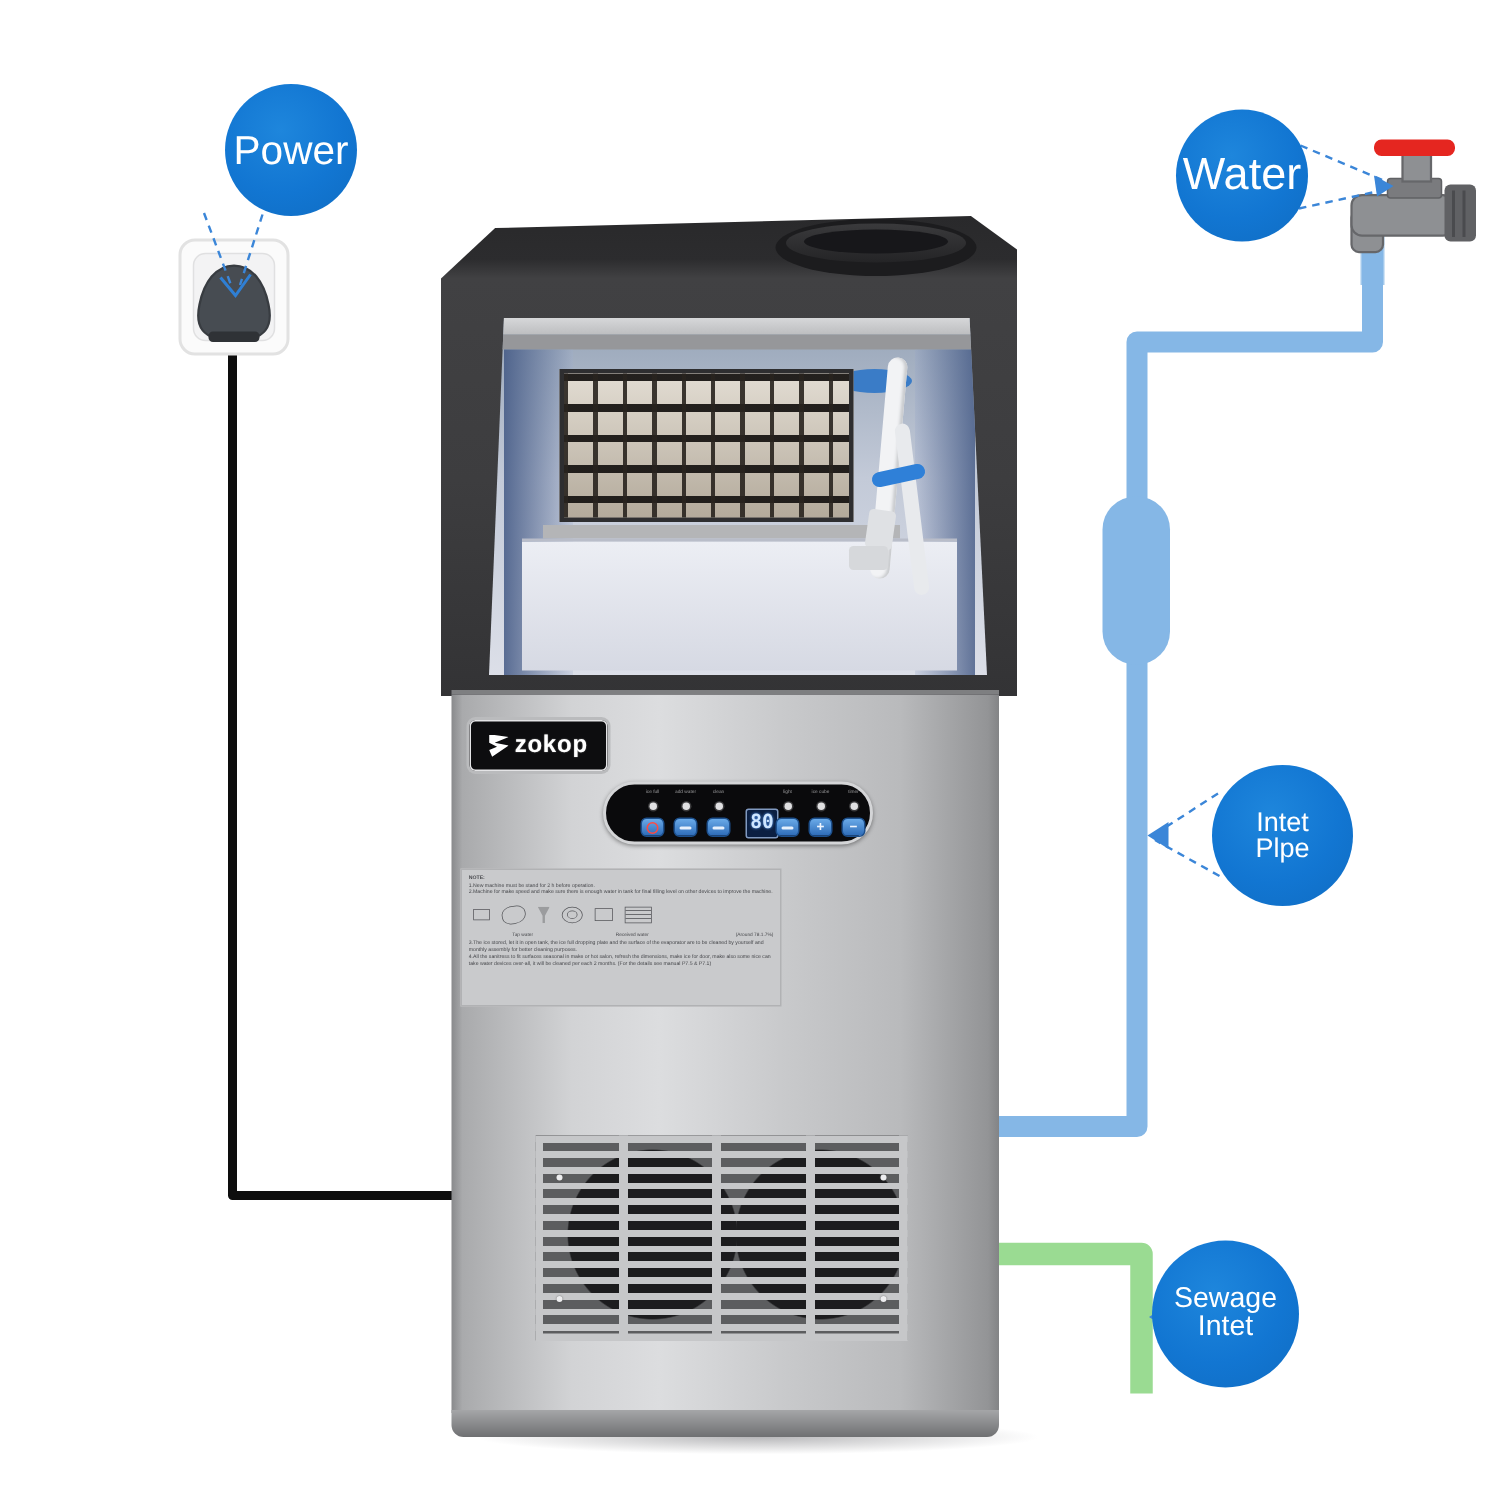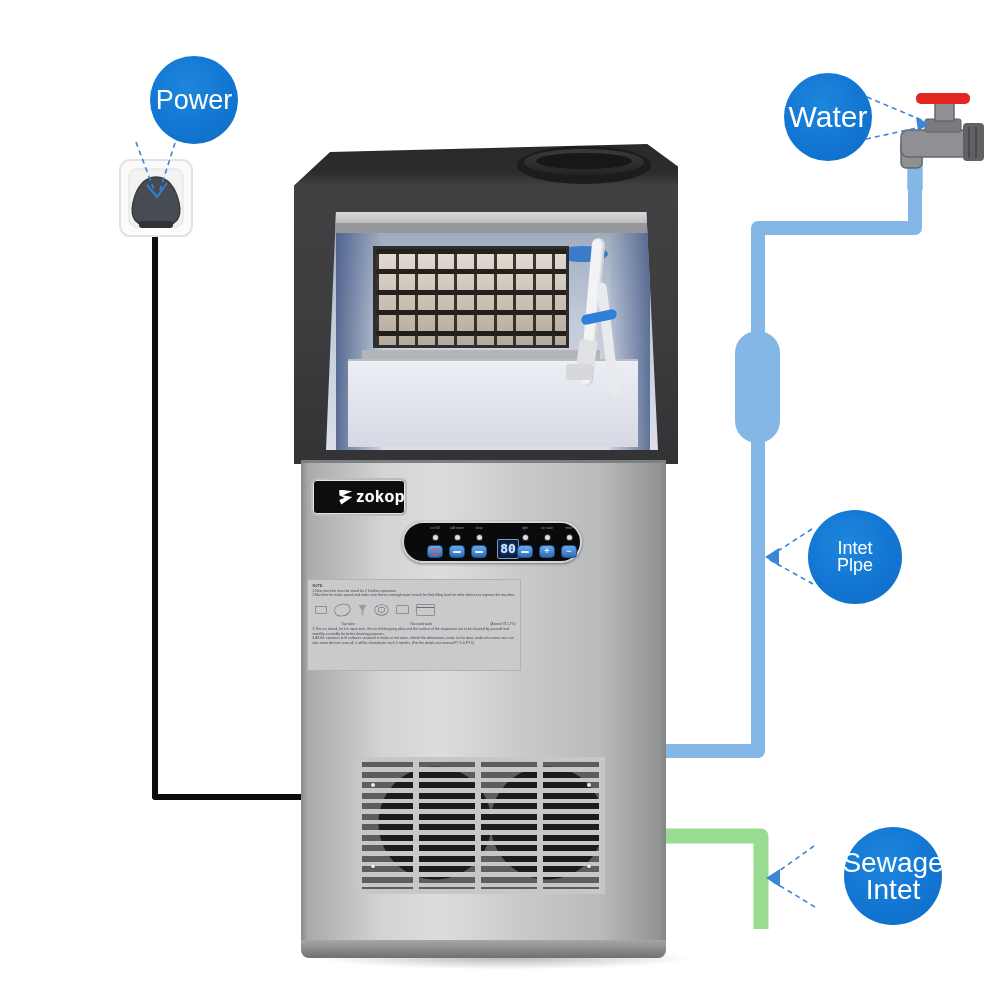--- a/index.html
+++ b/index.html
@@ -9,21 +9,21 @@
 
   
   .callout{position:absolute;border-radius:50%;z-index:30;
     background:radial-gradient(circle at 42% 35%, #1e86dc 0%, #1276d2 55%, #0f6cc2 100%);
     display:flex;flex-direction:column;align-items:center;justify-content:center;
     color:#fff;text-align:center;}
   .callout span{display:block;}
   .c-power{left:111px;top:56px;width:88px;height:88px;font-size:27px;margin-left:39px;}
   .c-water{left:784px;top:73px;width:88px;height:88px;font-size:30px;}
   .c-inlet{left:808px;top:510px;width:94px;height:94px;font-size:18px;line-height:.95;}
-  .c-sewage{left:844px;top:827px;width:98px;height:98px;font-size:28px;line-height:.98;align-items:center;}
+  .c-sewage{left:768px;top:827px;width:98px;height:98px;font-size:19px;line-height:.98;align-items:center;}
 
   
   svg.gfx{position:absolute;left:0;top:0;z-index:10;}
 
   
   .shadow-ground{left:310px;top:946px;width:390px;height:24px;z-index:5;
     background:radial-gradient(ellipse at 50% 50%, rgba(95,95,100,.45) 0%, rgba(255,255,255,0) 68%);}
   .machine-top{left:294px;top:144px;width:384px;height:320px;z-index:20;
     clip-path:polygon(9.4% 2.5%, 92% 0%, 100% 7%, 100% 100%, 0% 100%, 0% 13%);
     background:linear-gradient(180deg,#29292b 0%,#2c2c2e 9%,#414143 13%,#3d3d3f 55%,#333335 100%);}
@@ -57,21 +57,21 @@
     background:linear-gradient(180deg,#3a3a3c,#242426);}
   .cap-dish{left:536px;top:153px;width:96px;height:16px;border-radius:50%;background:#17171a;z-index:24;}
 
   .machine-body{left:301px;top:460px;width:365px;height:482px;z-index:20;border-top:3px solid #7e7f81;box-sizing:border-box;
     background:linear-gradient(90deg,#898a8c 0%,#a9aaac 2%,#d2d3d5 22%,#dcdddf 38%,#c9cacc 60%,#b9babc 82%,#939496 98%,#838486 100%);}
   .base-strip{left:301px;top:940px;width:365px;height:18px;z-index:21;border-radius:0 0 8px 8px;
     background:linear-gradient(180deg,#a5a6a8,#6f7072);}
 
   .logo{left:313px;top:480px;width:92px;height:34px;z-index:22;border-radius:4px;background:#0d0d0f;
     box-shadow:0 0 0 2px #babbbd, inset 0 0 0 1px #e4e4e6;
-    display:flex;align-items:center;justify-content:flex-end;gap:4px;}
+    display:flex;align-items:center;justify-content:center;gap:4px;}
   .logo-glyph{width:13px;height:15px;background:#fff;
     clip-path:polygon(0 0,100% 12%,28% 38%,100% 50%,15% 100%,0 70%,40% 55%,0 38%);}
   .logo-text{color:#fff;font-weight:bold;font-size:16px;letter-spacing:.5px;text-shadow:0 0 1px #888;}
 
   
   .panel{left:402px;top:521px;width:180px;height:42px;z-index:22;background:#0a0a0c;border:2px solid #d4d5d7;
     border-radius:22px;box-sizing:border-box;box-shadow:0 1px 3px rgba(0,0,0,.4);}
   .pl{position:absolute;top:3px;font-size:6.4px;color:#9a9a9c;transform:translateX(-50%) scale(.5);
     transform-origin:center top;white-space:nowrap;}
   .dot{position:absolute;top:12px;width:5px;height:5px;border-radius:50%;background:#e0e0e2;box-shadow:0 0 0 1px #3a3a3c;}

